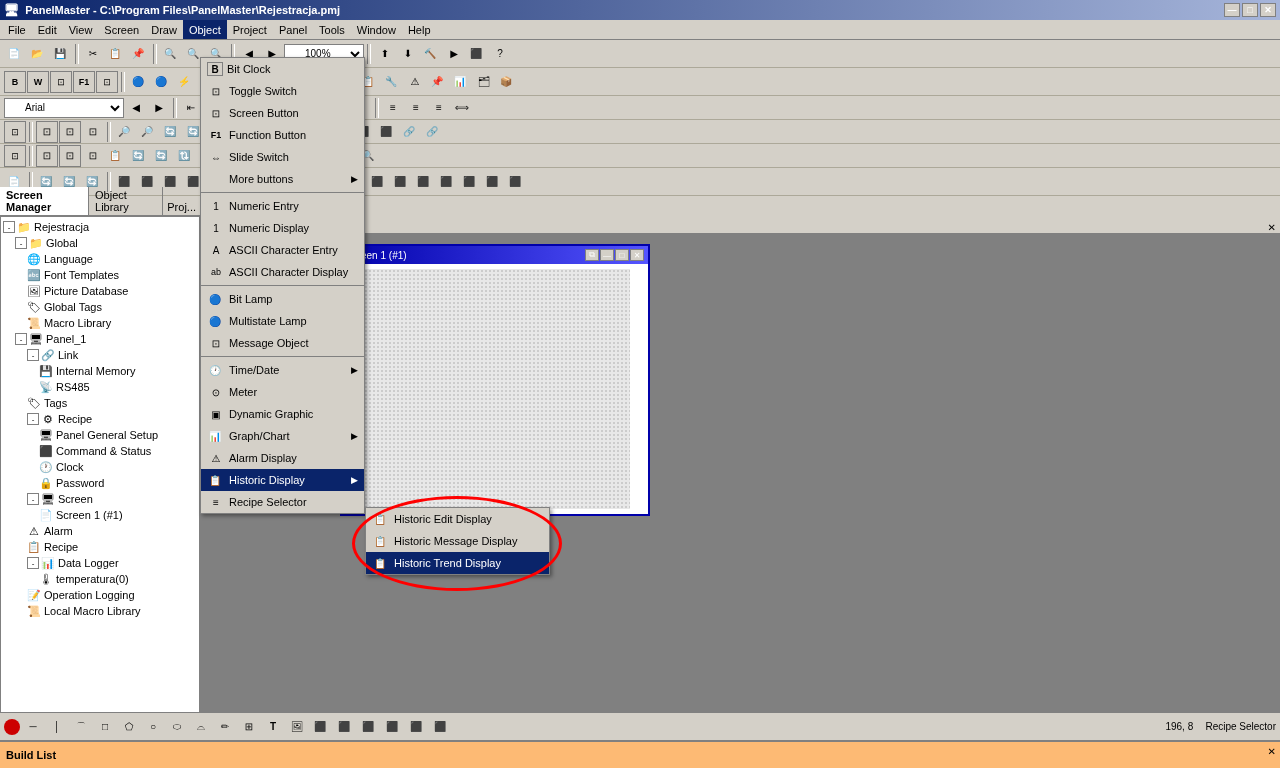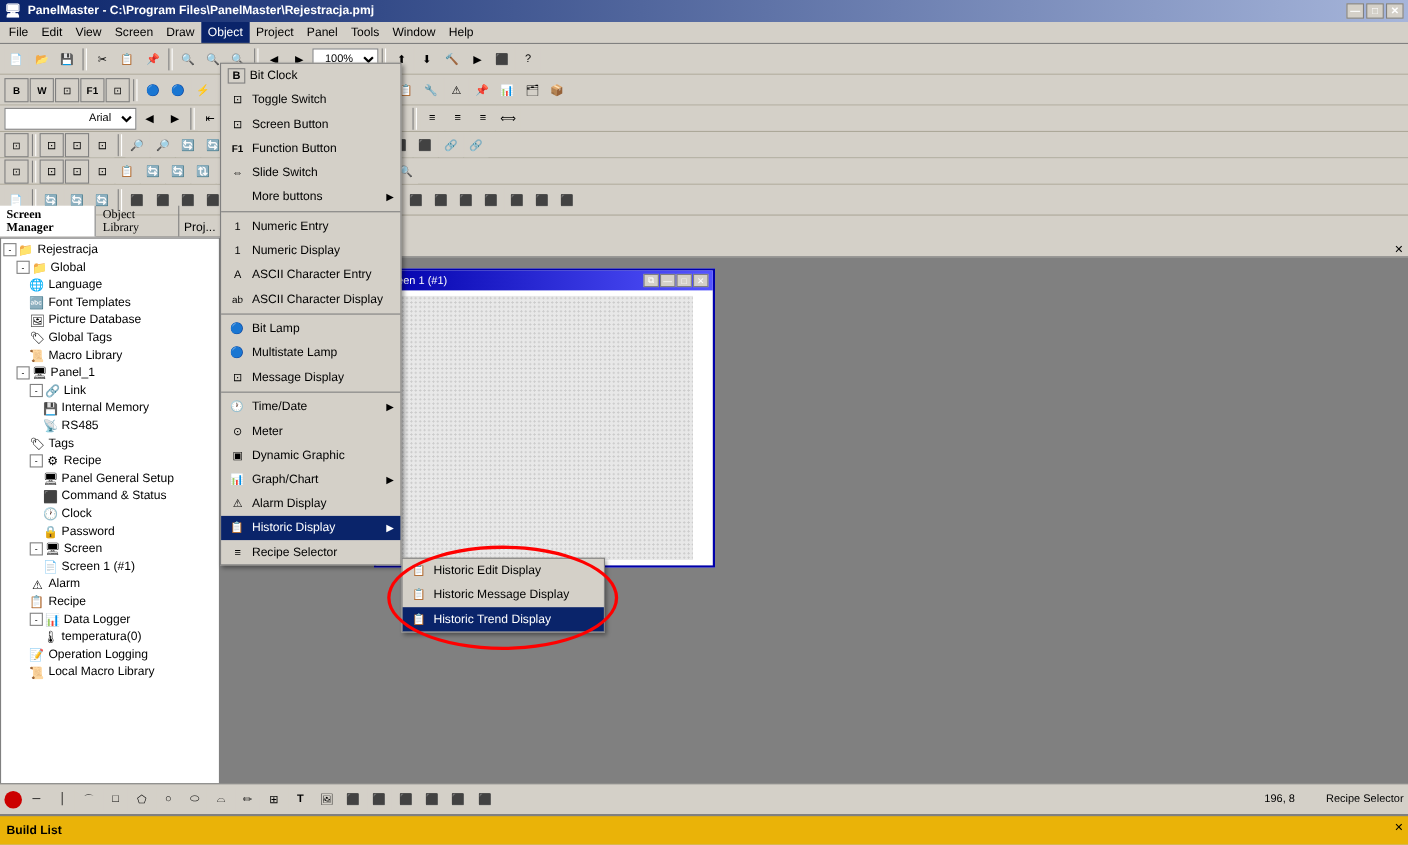--- a/index.html
+++ b/index.html
@@ -54,42 +54,40 @@
       width: 4px; height: 20px;
       border-left: 1px solid #808080;
       border-right: 1px solid #fff;
       margin: 0 2px;
     }
     .toolbar-combo {
       height: 20px;
       background: white;
       border: 1px solid #808080;
       font-size: 10px;
-      padding: 0 6px;
-      text-align: right;
+      padding: 0 16px;
     }
 
     
 
     
     #left-panel {
       position: absolute;
       top: 260px;
       left: 0;
       width: 200px;
       bottom: 50px;
       background: white;
       border: 1px solid #808080;
       overflow: hidden;
     }
     .panel-tab {
       padding: 2px 6px;
       border-right: 1px solid #808080;
       cursor: pointer;
-      font-family: Liberation Serif, serif;
     }
     .panel-tab.active {
       background: white;
       font-weight: bold;
     }
     .panel-tab-proj {
       padding: 2px 4px;
       cursor: pointer;
     }
 
@@ -611,21 +609,21 @@
   <div class="menu-item-row">
     <span class="menu-icon" style="font-size:10px;">🔵</span>
     <span>Bit Lamp</span>
   </div>
   <div class="menu-item-row">
     <span class="menu-icon" style="font-size:10px;">🔵</span>
     <span>Multistate Lamp</span>
   </div>
   <div class="menu-item-row">
     <span class="menu-icon" style="font-size:10px;">⊡</span>
-    <span>Message Display</span>
+    <span>Message Object</span>
   </div>
 
   <div class="menu-sep"></div>
 
   <div class="menu-item-row">
     <span class="menu-icon" style="font-size:10px;">🕐</span>
     <span>Time/Date</span>
     <span class="menu-arrow">▶</span>
   </div>
   <div class="menu-item-row">
@@ -666,21 +664,21 @@
     <span>Historic Message Display</span>
   </div>
   <div class="menu-item-row highlighted">
     <span class="menu-icon" style="font-size:10px;">📋</span>
     <span>Historic Trend Display</span>
   </div>
 </div>
 
 <div style="position:absolute;top:496px;left:352px;width:210px;height:95px;border:3px solid red;border-radius:50%;pointer-events:none;z-index:1002;"></div>
 
-<div style="position:absolute;bottom:0;left:0;right:0;height:28px;background:#eab308;border-top:2px solid #808080;display:flex;align-items:center;padding:0 6px;font-size:11px;margin-top:19px;">
+<div style="position:absolute;bottom:0;left:0;right:0;height:28px;background:#fdba74;border-top:2px solid #808080;display:flex;align-items:center;padding:0 6px;font-size:11px;margin-top:19px;">
   <span style="font-weight:bold;margin-right:8px;">Build List</span>
   <div style="flex:1;"></div>
   <div style="position:absolute;bottom:0;right:0;height:28px;display:flex;align-items:center;">
 
     <span style="position:absolute;right:4px;top:6px;font-size:10px;cursor:pointer;">✕</span>
   </div>
 </div>
 
 <div style="position:absolute;bottom:28px;left:0;right:0;height:28px;background:#d4d0c8;border-top:1px solid #808080;display:flex;align-items:center;padding:2px 4px;gap:2px;z-index:500;">
   <div class="icon-btn" style="border-radius:50%;background:#c00;width:16px;height:16px;border:none;"></div>
@@ -695,17 +693,17 @@
   <div class="icon-btn">✏</div>
   <div class="icon-btn">⊞</div>
   <div class="icon-btn" style="font-weight:bold;">T</div>
   <div class="icon-btn">🖼</div>
   <div class="icon-btn">⬛</div>
   <div class="icon-btn">⬛</div>
   <div class="icon-btn">⬛</div>
   <div class="icon-btn">⬛</div>
   <div class="icon-btn">⬛</div>
   <div class="icon-btn">⬛</div>
-  <div style="margin-left:auto;display:flex;align-items:center;gap:16px;">
+  <div style="margin-left:auto;display:flex;align-items:center;gap:0;">
     <span style="font-size:10px;min-width:40px;">196, 8</span>
     <span style="font-size:10px;">Recipe Selector</span>
   </div>
 </div>
 
 </body></html>

